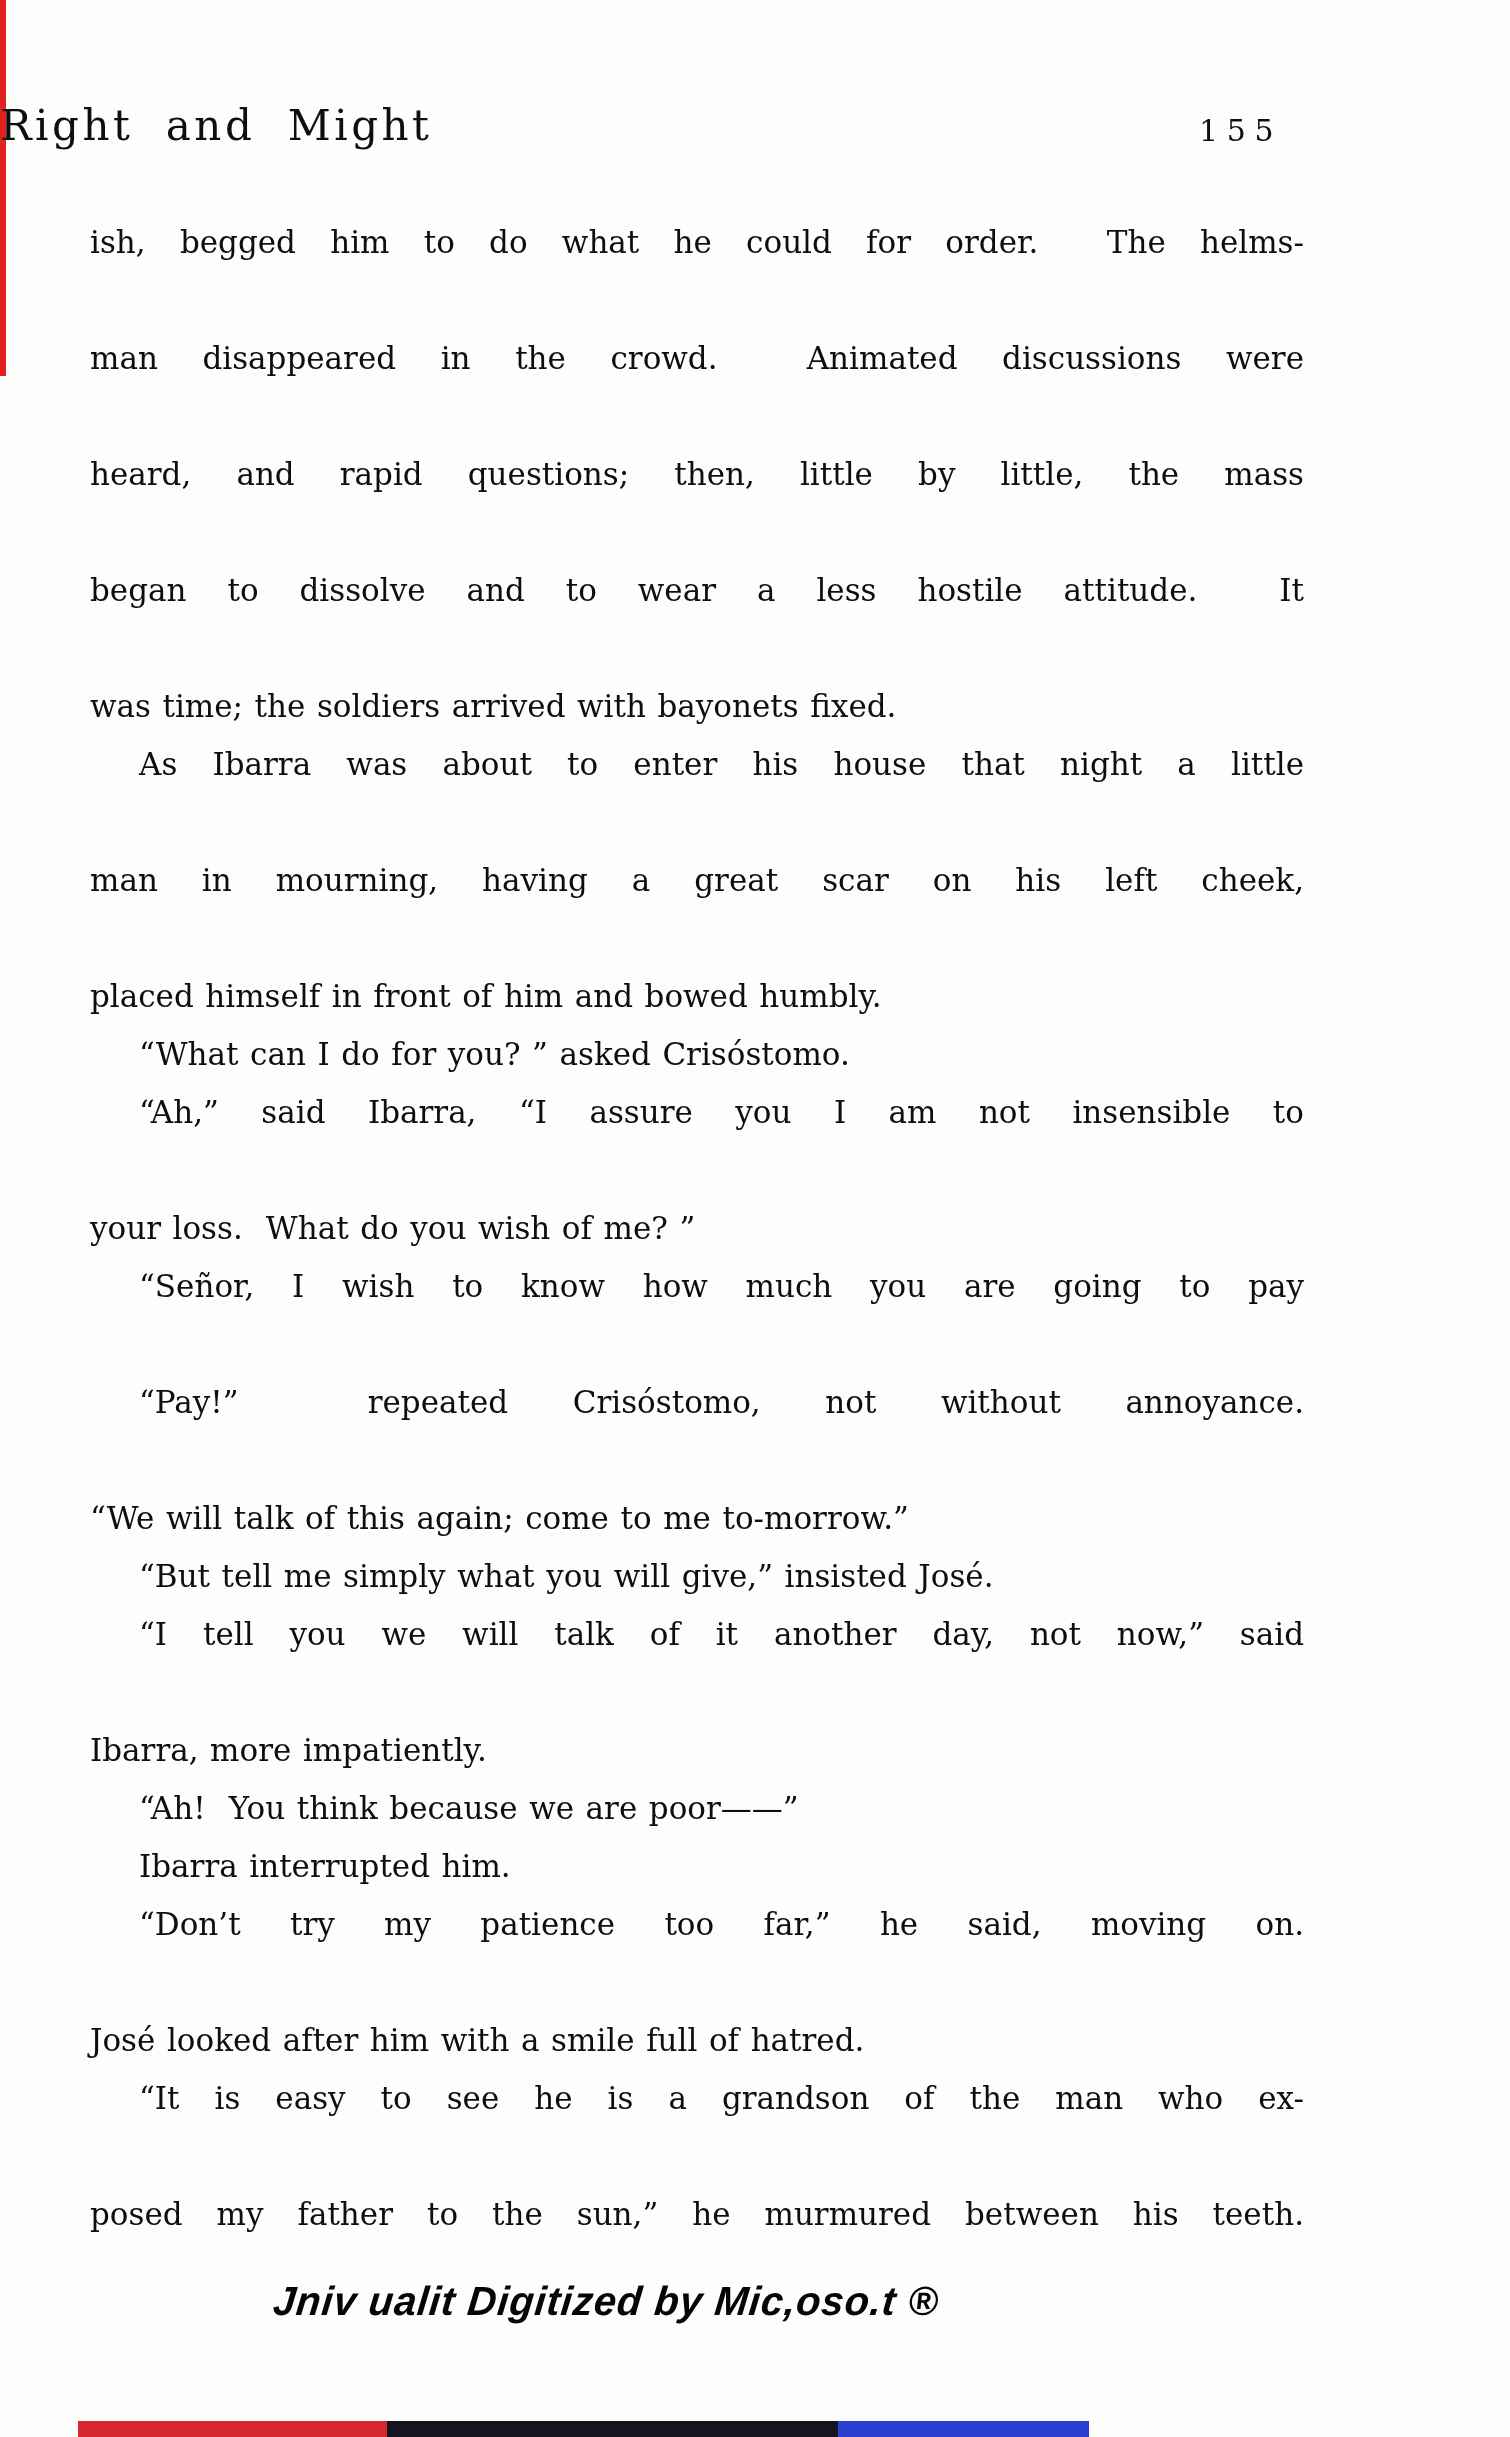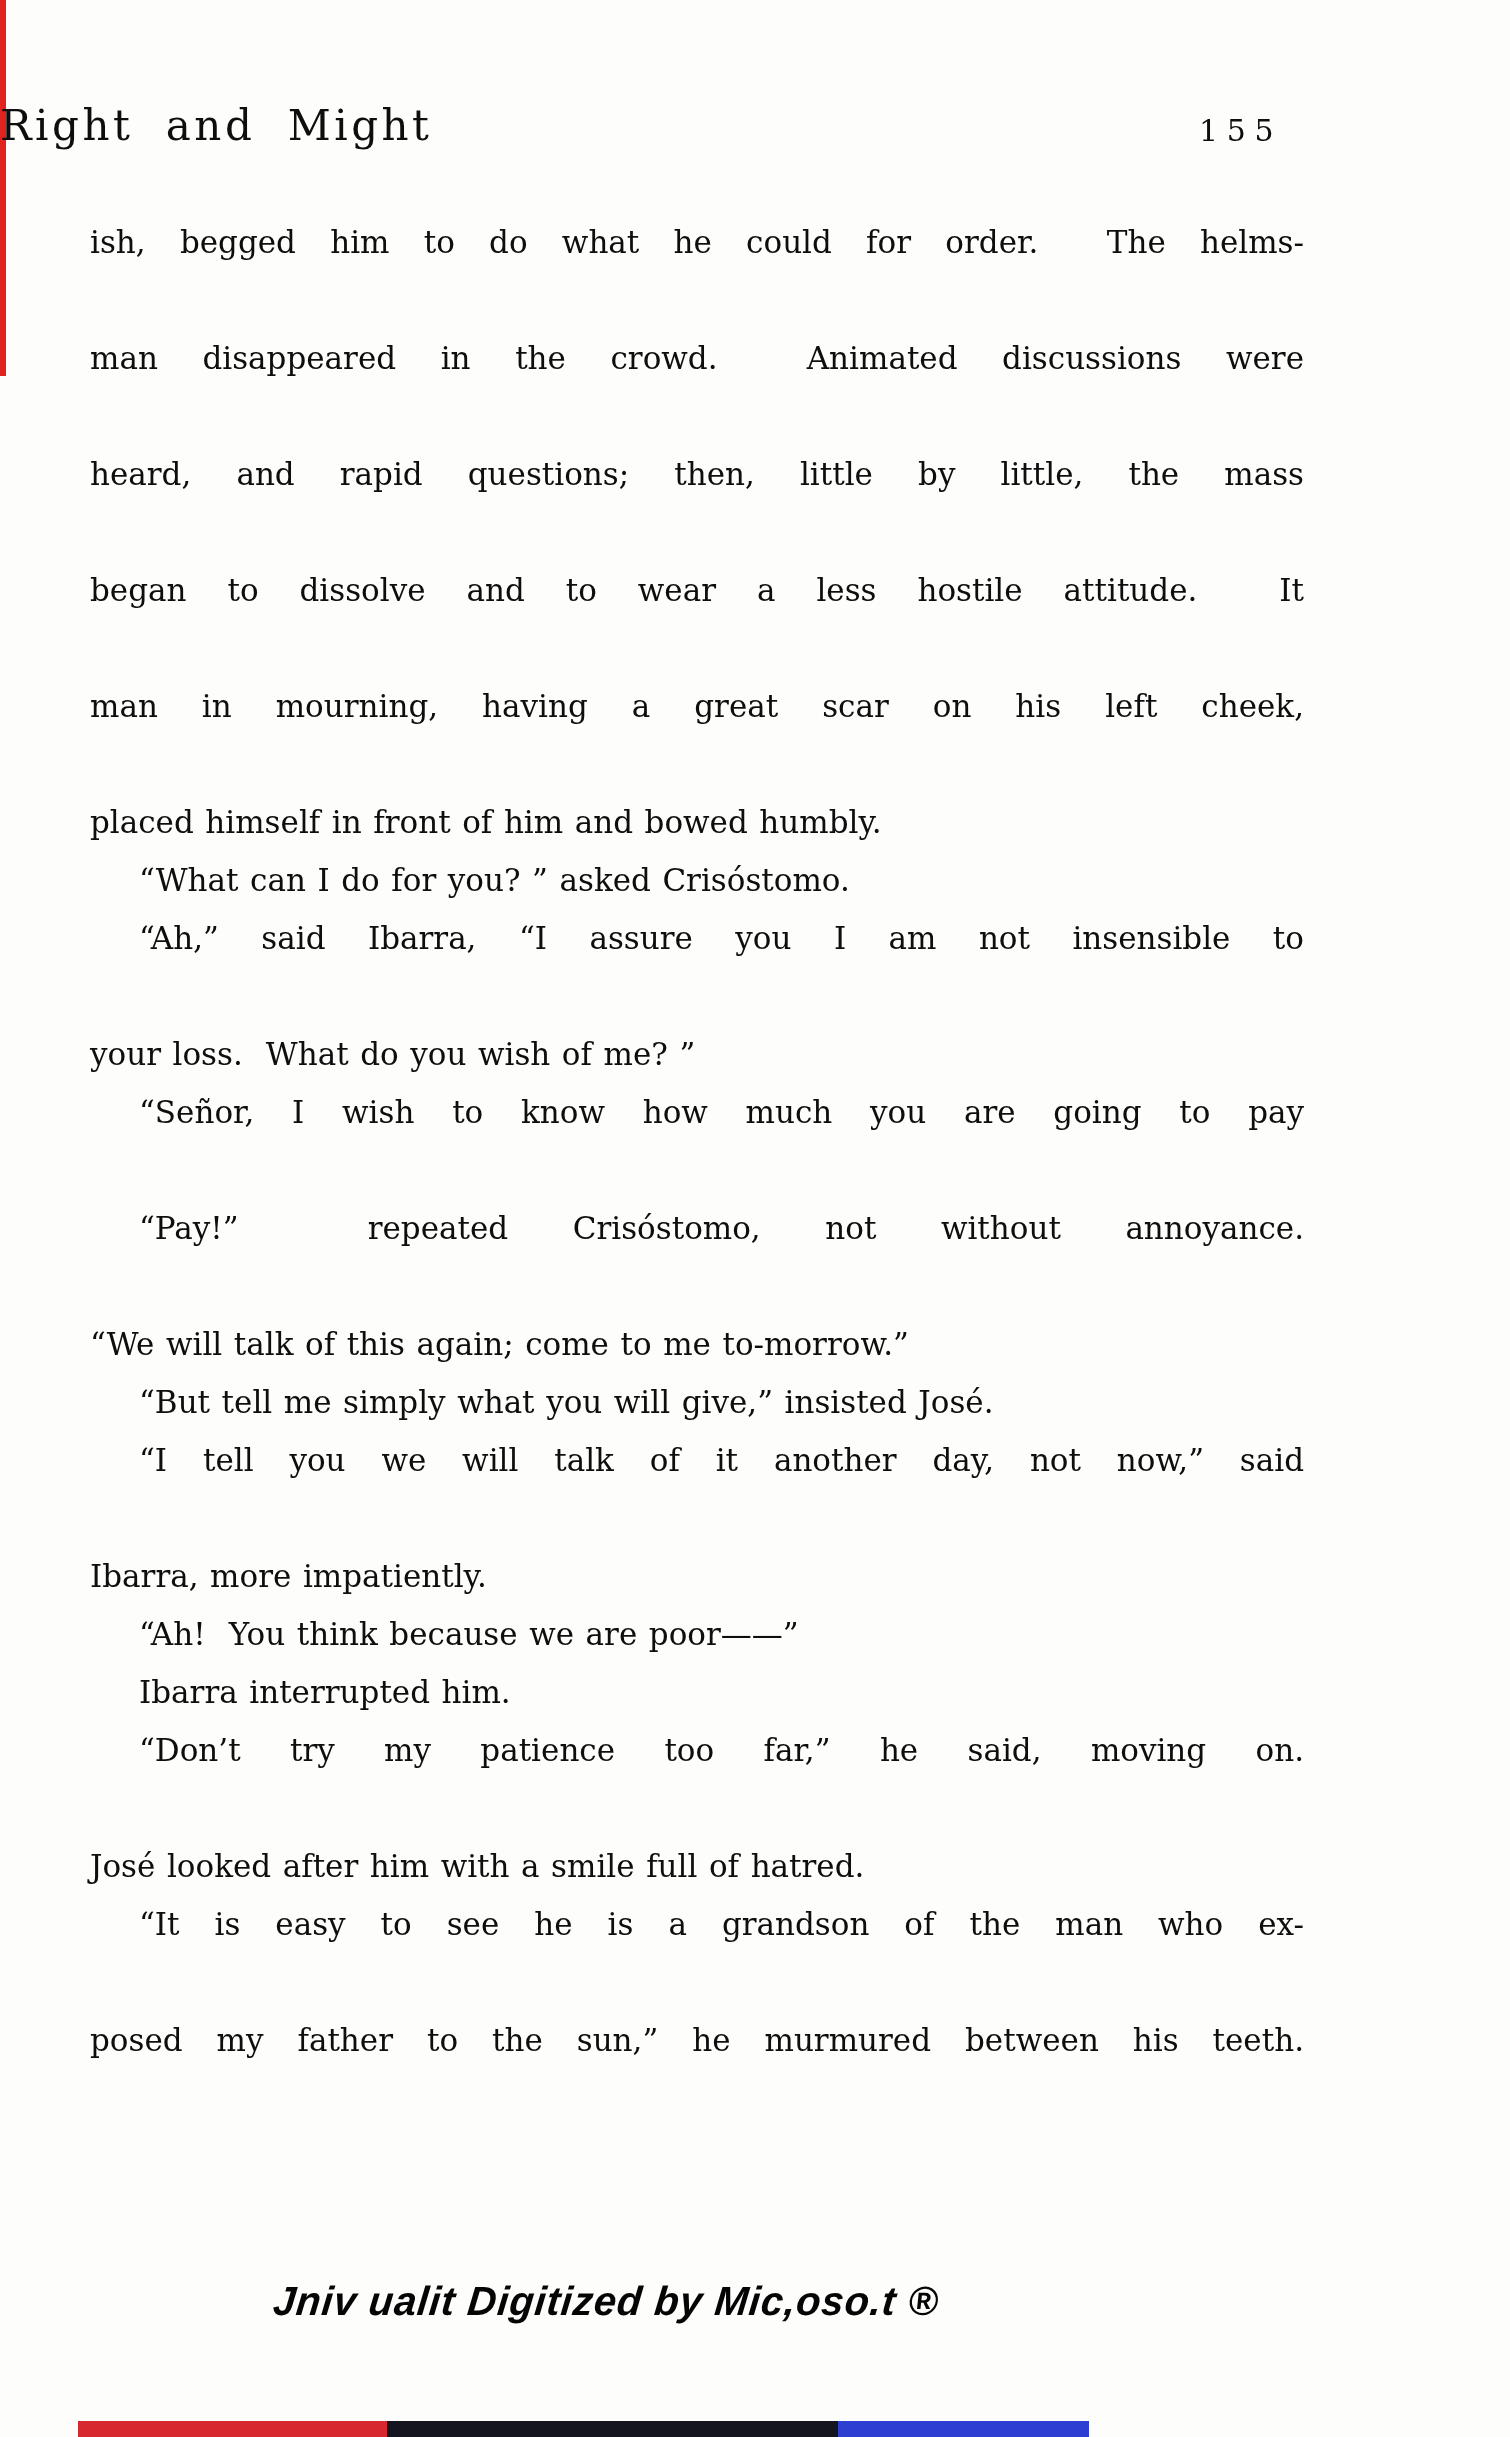--- a/index.html
+++ b/index.html
@@ -79,20 +79,22 @@
 
   <div class="running-title">Right and Might</div>
 
   <div class="page-number">155</div>
 
   <main class="text-block">
       <div class="line j">ish, begged him to do what he could for order.&nbsp; The helms-</div>
       <div class="line j">man disappeared in the crowd.&nbsp; Animated discussions were</div>
       <div class="line j">heard, and rapid questions; then, little by little, the mass</div>
       <div class="line j">began to dissolve and to wear a less hostile attitude.&nbsp; It</div>
+      <div class="line">was time; the soldiers arrived with bayonets fixed.</div>
+      <div class="line indent j">As Ibarra was about to enter his house that night a little</div>
       <div class="line j">man in mourning, having a great scar on his left cheek,</div>
       <div class="line">placed himself in front of him and bowed humbly.</div>
       <div class="line indent">“What can I do for you? ” asked Crisóstomo.</div>
       <div class="line indent j">“Ah,” said Ibarra, “I assure you I am not insensible to</div>
       <div class="line">your loss.&nbsp; What do you wish of me? ”</div>
       <div class="line indent j">“Señor, I wish to know how much you are going to pay</div>
       <div class="line indent j">“Pay!”&nbsp; repeated Crisóstomo, not without annoyance.</div>
       <div class="line">“We will talk of this again; come to me to-morrow.”</div>
       <div class="line indent">“But tell me simply what you will give,” insisted José.</div>
       <div class="line indent j">“I tell you we will talk of it another day, not now,” said</div>

